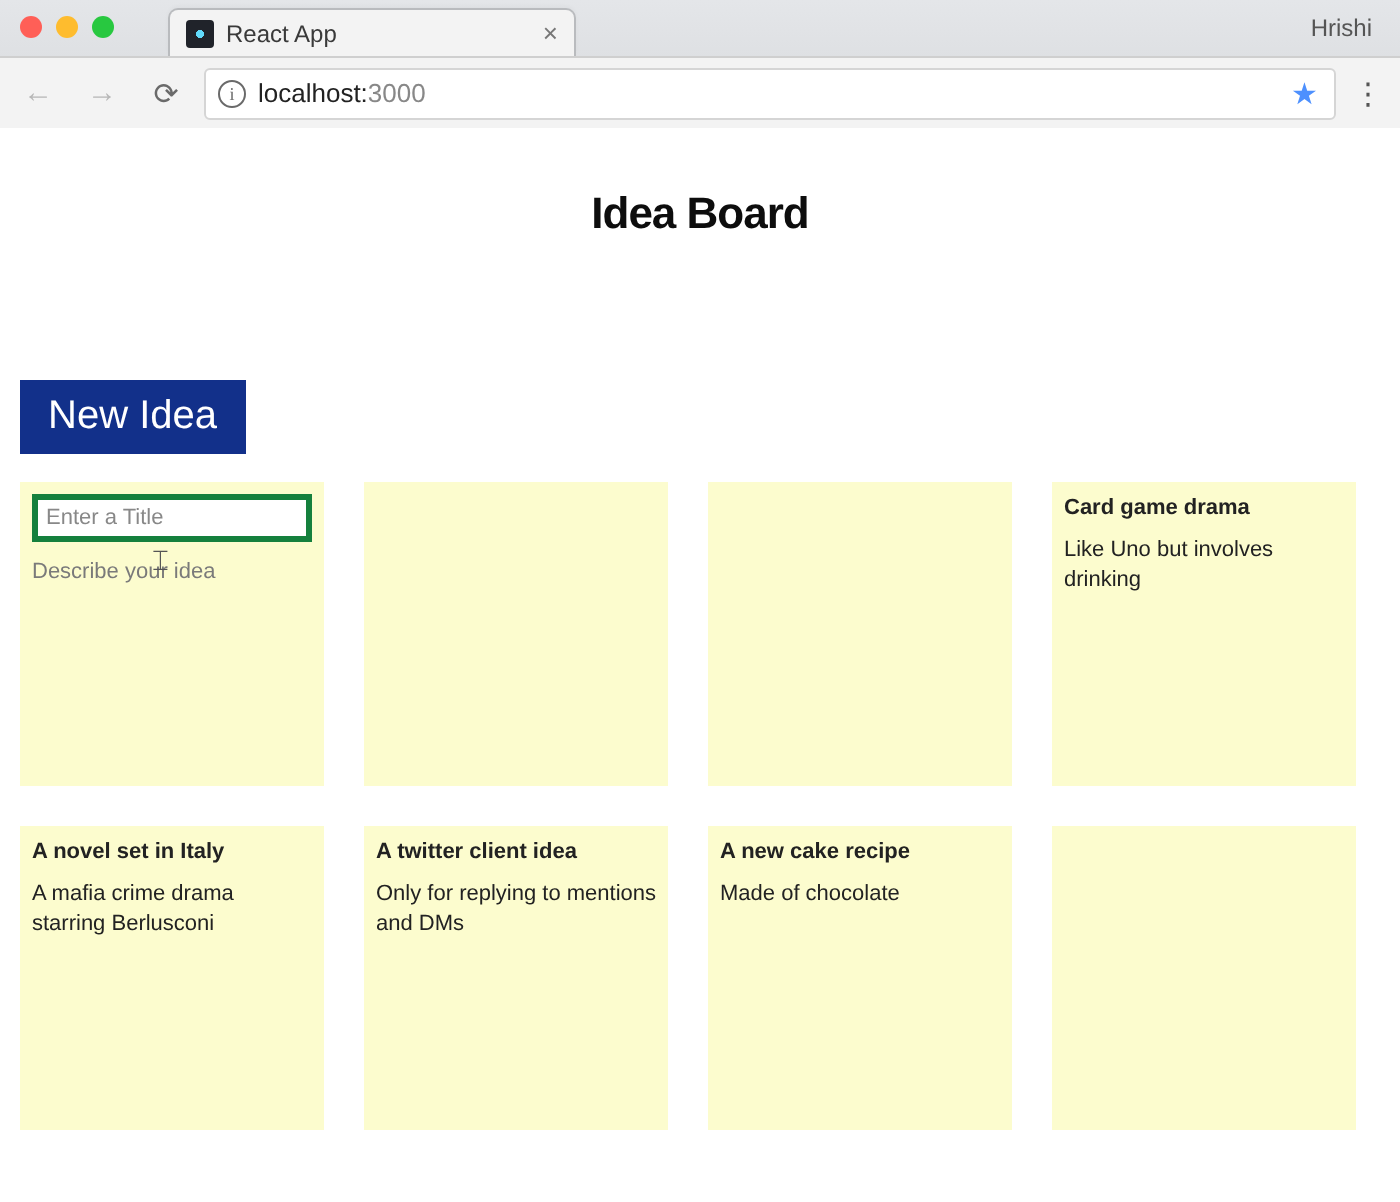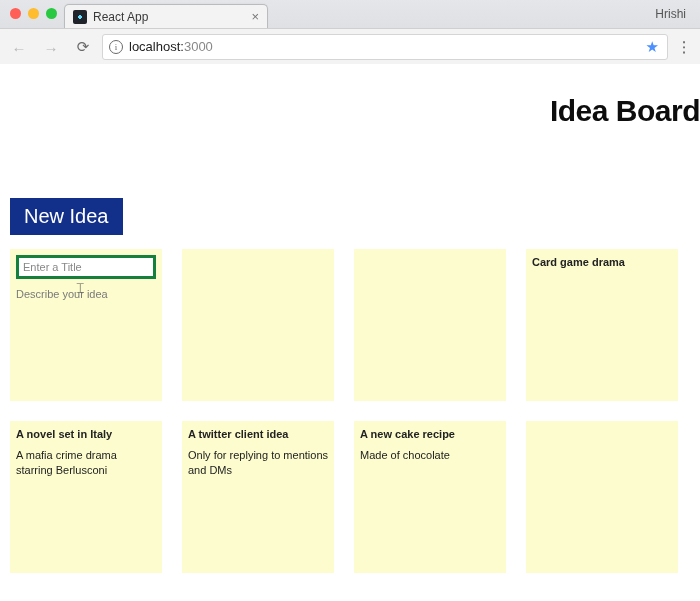--- a/index.html
+++ b/index.html
@@ -16,21 +16,21 @@
     color: #3a3a3a;
   }
   .traffic-lights { position: absolute; top: 8px; left: 10px; display: flex; gap: 7px; }
   .tl { width: 11px; height: 11px; border-radius: 50%; }
   .tl.red { background: #ff5f57; }
   .tl.yellow { background: #febc2e; }
   .tl.green { background: #28c840; }
   .profile-name { position: absolute; right: 14px; top: 7px; color: #555; margin-left: 40px; }
 
   .tab {
-    position: absolute; left: 64px; top: 4px;
+    position: absolute; left: 84px; top: 4px;
     width: 204px; height: 24px;
     background: #f3f3f3;
     border: 1px solid #b9bbbe;
     border-bottom: none;
     border-top-left-radius: 5px;
     border-top-right-radius: 5px;
     display: flex; align-items: center;
     padding: 0 8px;
     gap: 6px;
     box-shadow: 0 -1px 2px rgba(0,0,0,0.03);
@@ -76,22 +76,22 @@
   .kebab { width: 20px; text-align: center; color: #555; font-size: 15px; }
 
   
   .viewport {
     background: #fff;
     width: 700px;
     height: 537px;
     overflow: hidden;
   }
   .page-title {
-    text-align: right;
-    font-size: 30px;
+    text-align: center;
+    font-size: 22px;
     font-weight: bold;
     color: #0d0d0d;
     margin-top: 30px;
     margin-bottom: 70px;
     letter-spacing: -0.5px;
   }
   .page-body { padding: 0 10px; }
   .new-idea-btn {
     background: #12308a;
     color: #fff;
@@ -175,20 +175,21 @@
         <input type="text" placeholder="Enter a Title" style="">
         <div class="desc-ph">Describe your idea</div>
         <span class="caret-mark" style="top:30px;">⌶</span>
       </div>
 
       <div class="card"></div>
       <div class="card"></div>
 
       <div class="card">
         <h4>Card game drama</h4>
+        <p>Like Uno but involves drinking</p>
       </div>
 
       <div class="card">
         <h4>A novel set in Italy</h4>
         <p>A mafia crime drama starring Berlusconi</p>
       </div>
 
       <div class="card">
         <h4>A twitter client idea</h4>
         <p>Only for replying to mentions and DMs</p>

